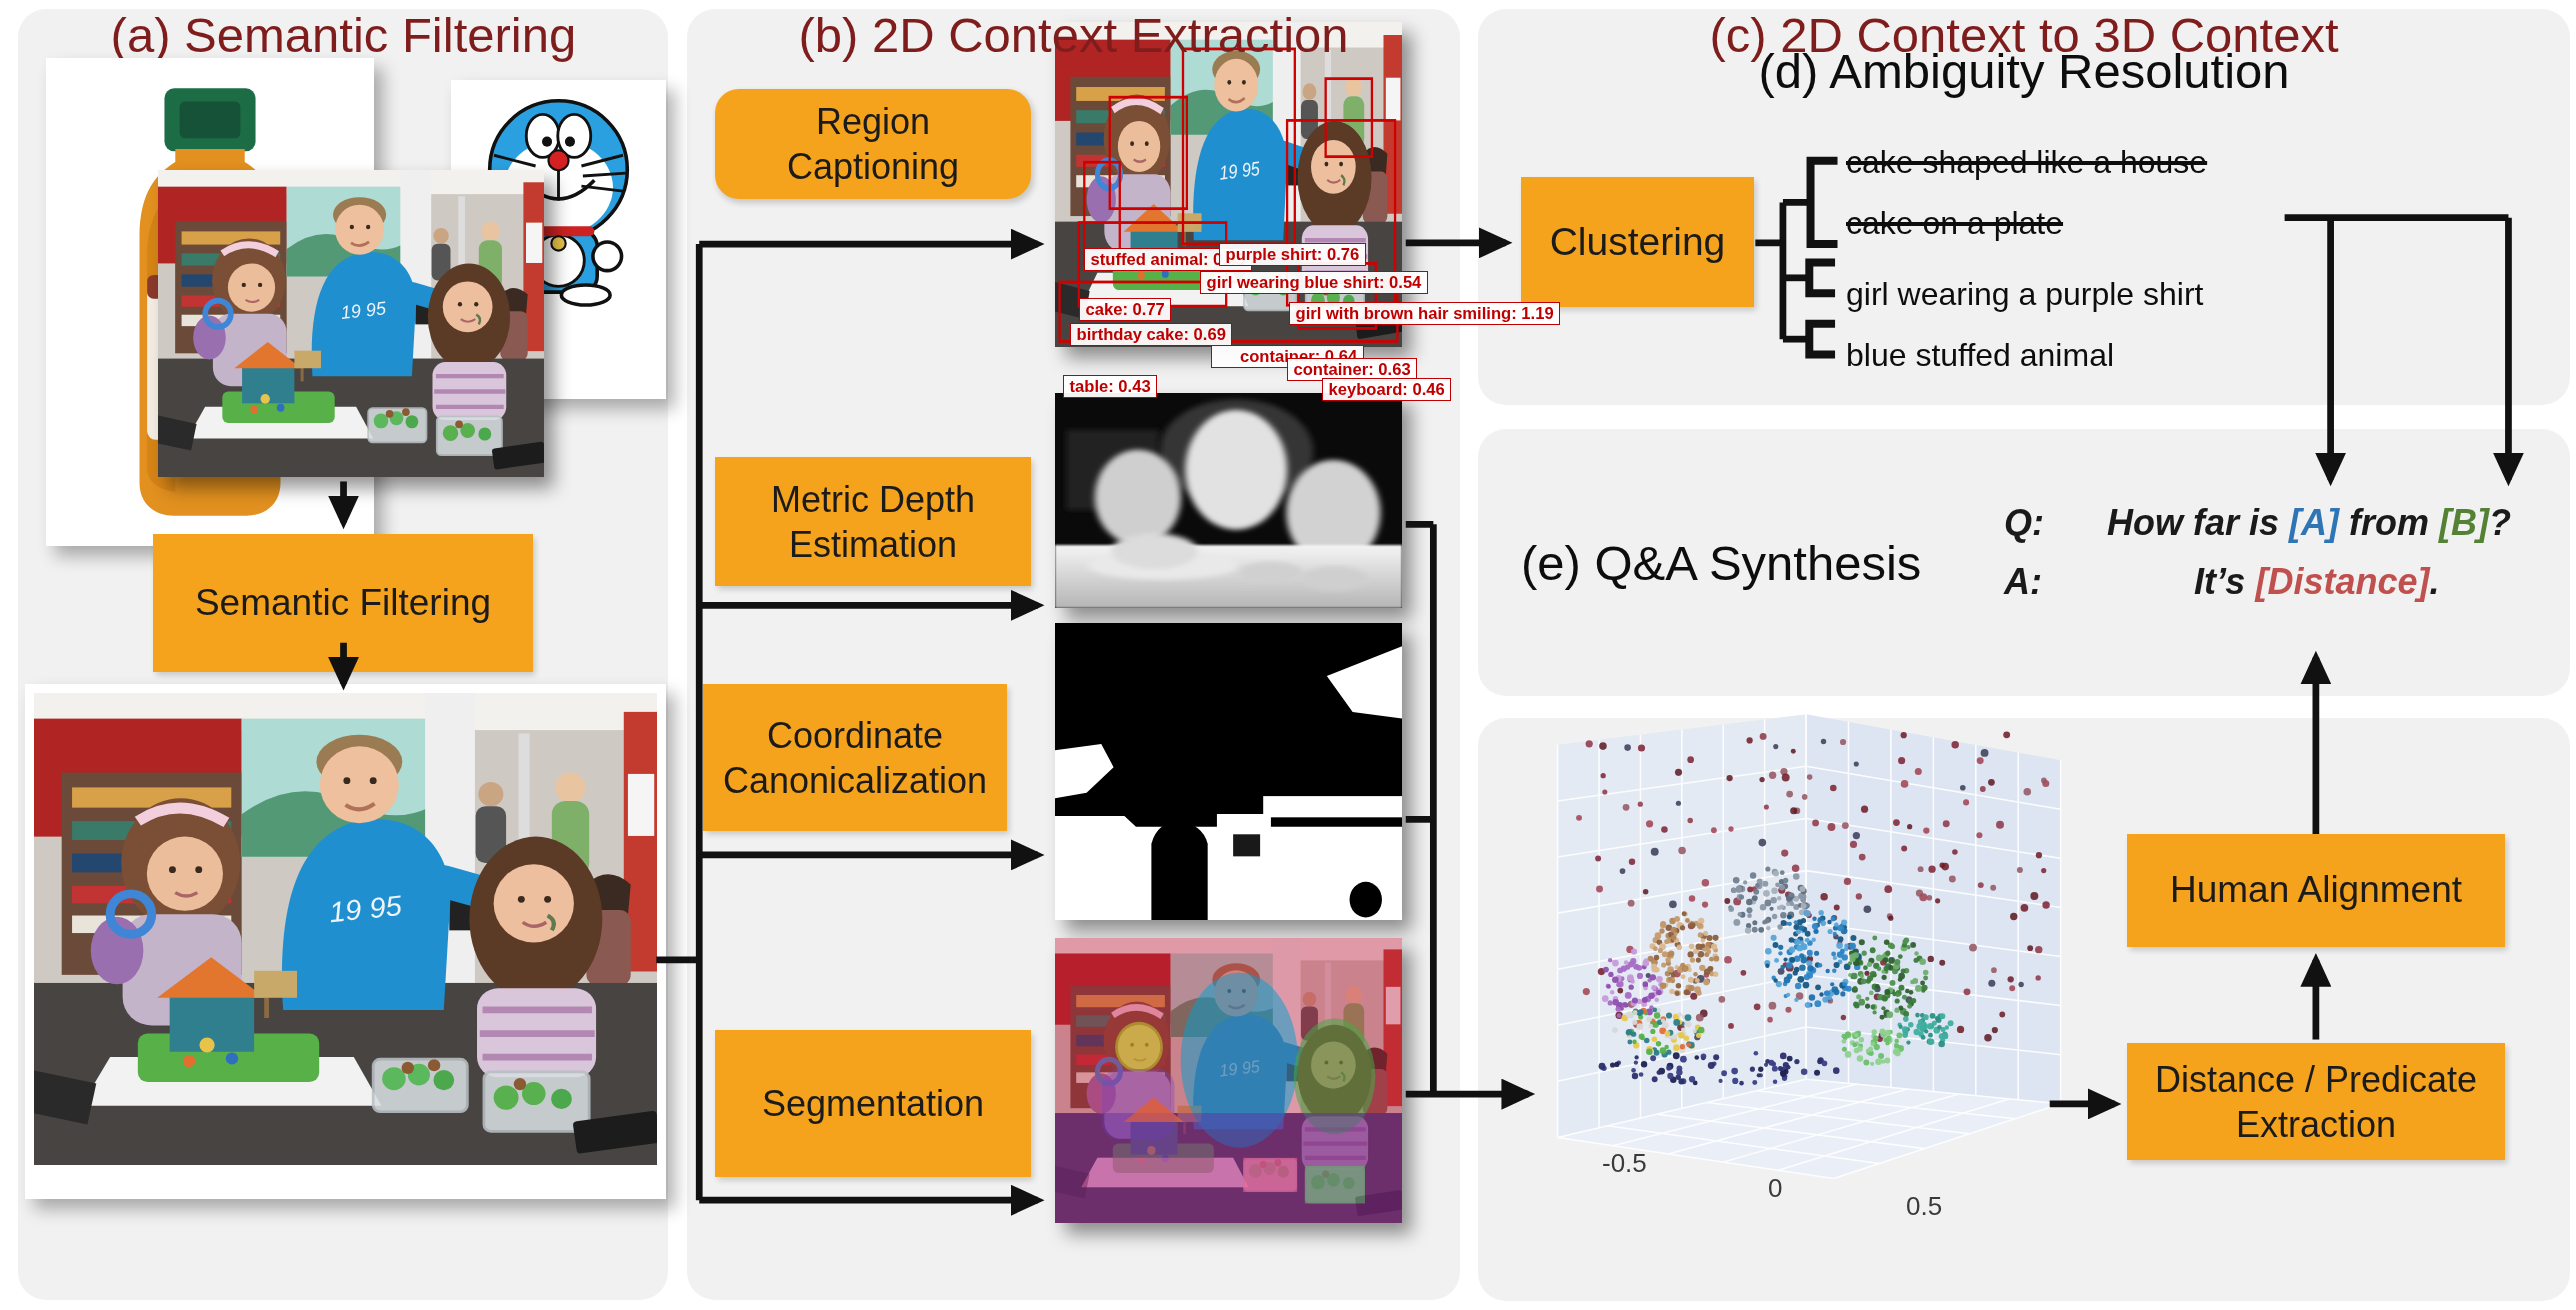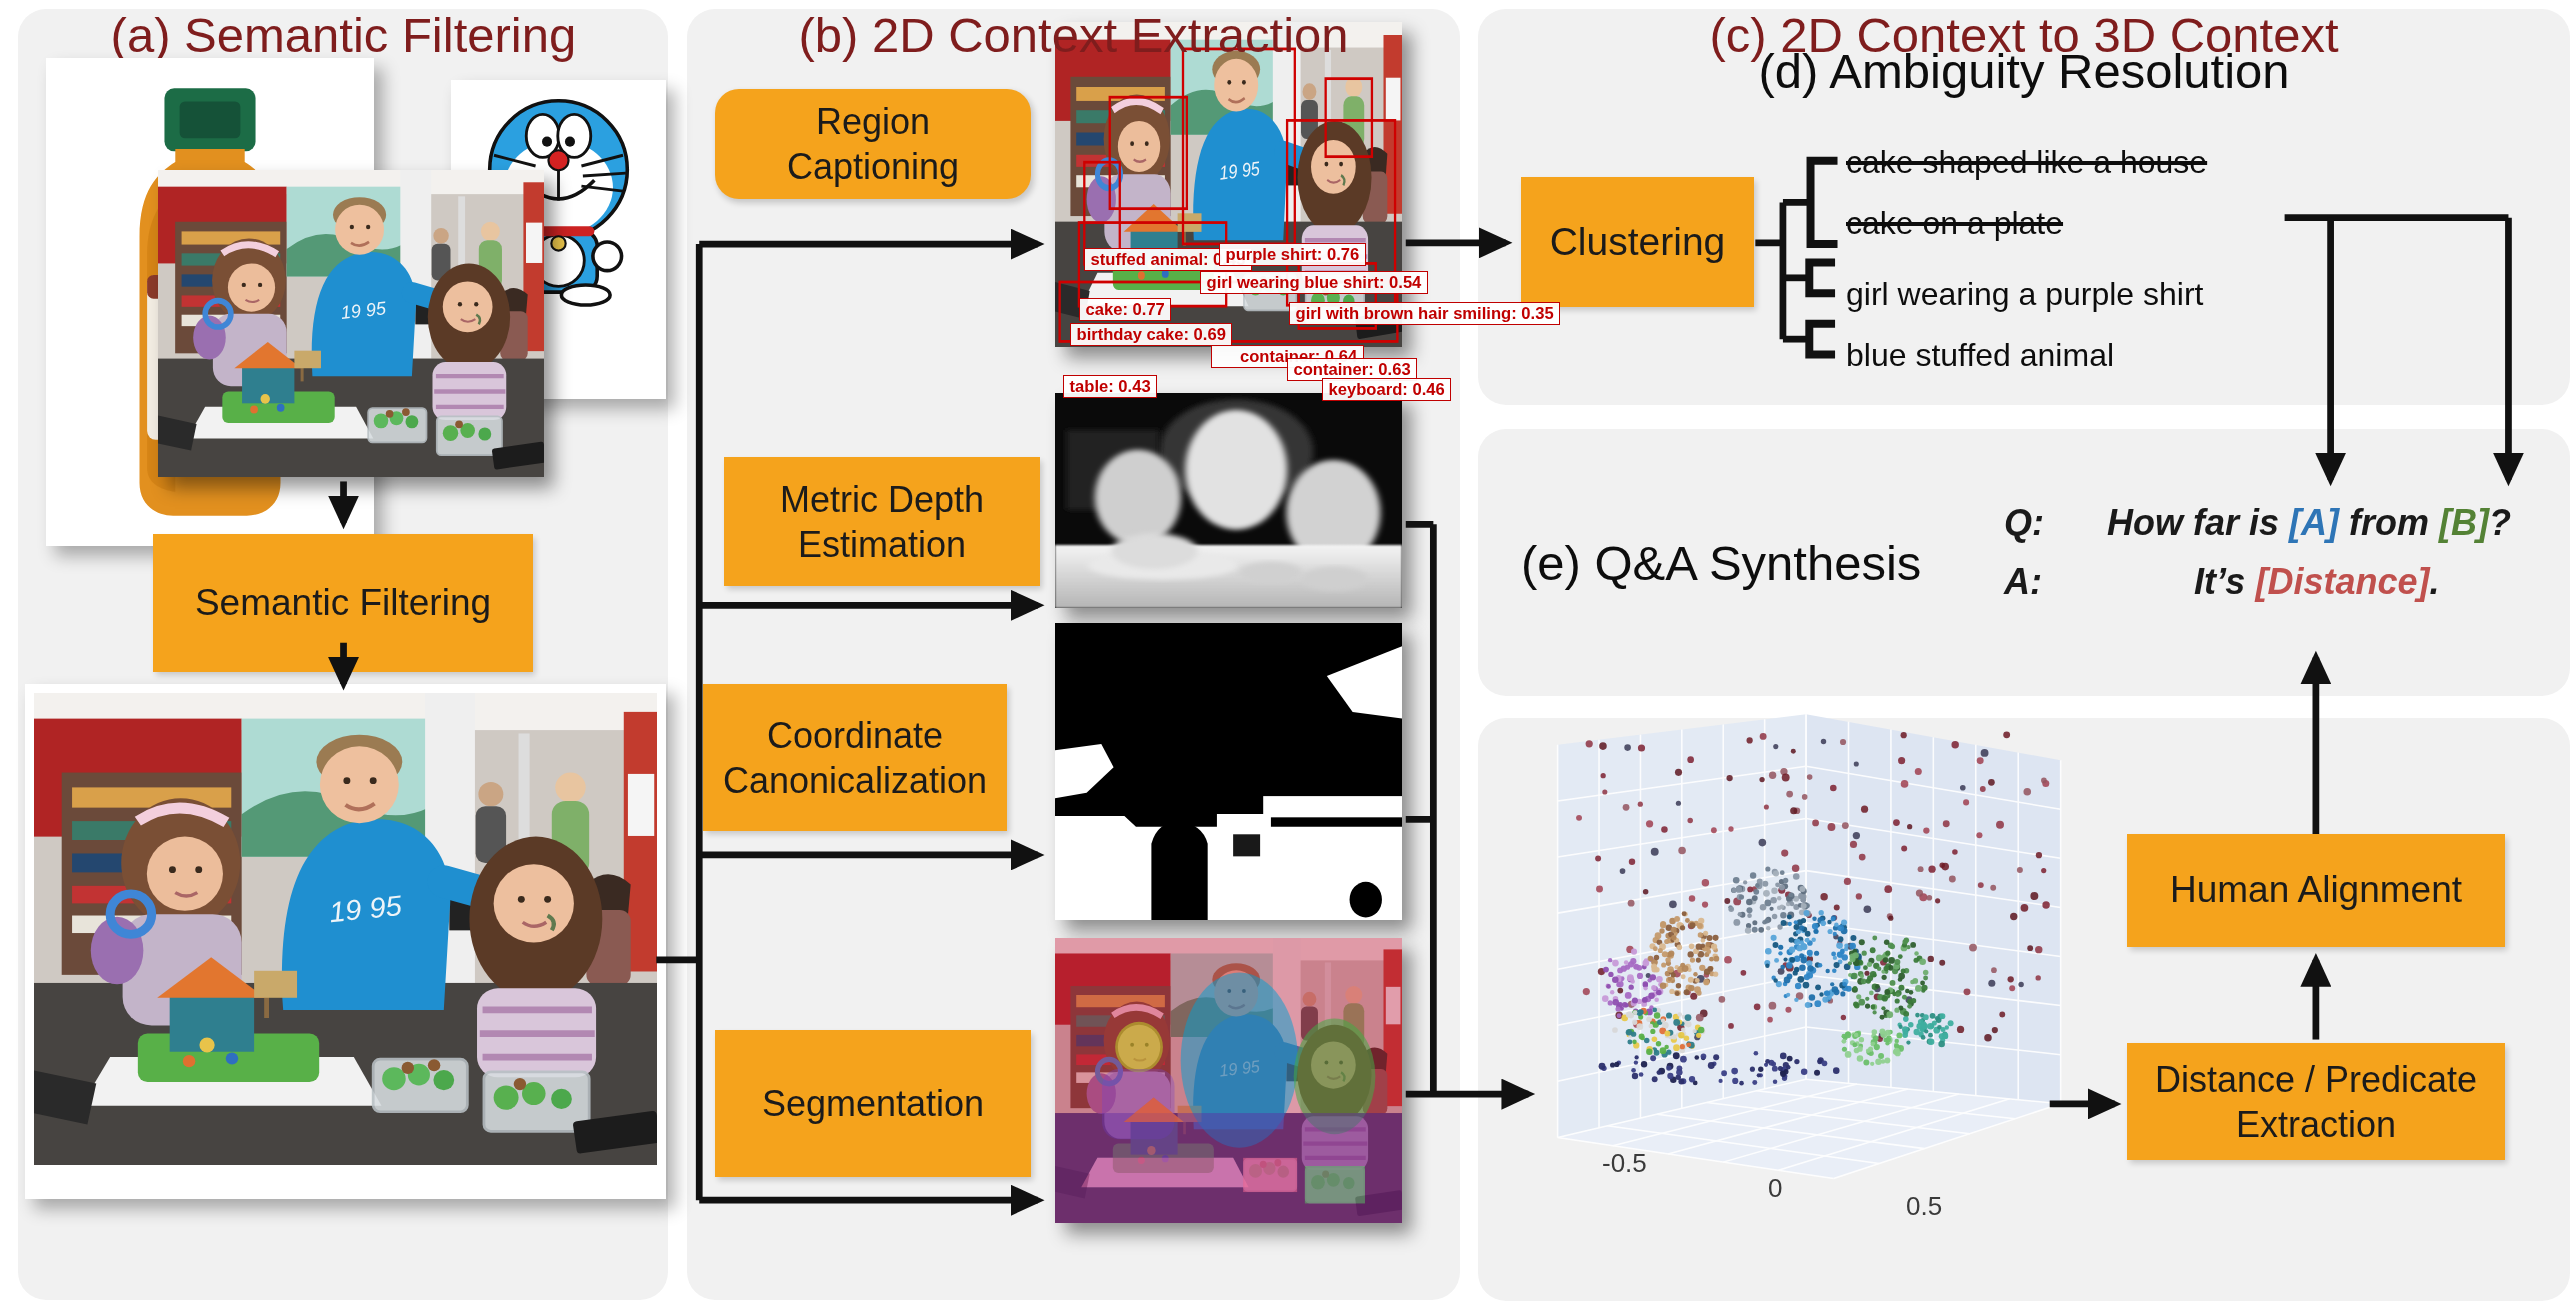--- a/index.html
+++ b/index.html
@@ -252,21 +252,21 @@
       </svg>
   </div>
 </div>
 <div class="caption" style="left:18.4px;width:650px;">
   <span>(a) Semantic Filtering</span>
 </div>
 
 <div class="obox" style="left:715px;top:89px;width:316px;height:110px;border-radius:24px;">
   <span style="max-width:258px;">Region Captioning</span>
 </div>
-<div class="obox" style="left:715px;top:457px;width:316px;height:129px;margin-left:9px;">
+<div class="obox" style="left:715px;top:457px;width:316px;height:129px;">
   <span style="max-width:233px;">Metric Depth Estimation</span>
 </div>
 <div class="obox" style="left:703px;top:684px;width:304px;height:147px;">
   <span style="max-width:282px;">Coordinate Canonicalization</span>
 </div>
 <div class="obox" style="left:715px;top:1030px;width:316px;height:147px;">
   <span>Segmentation</span>
 </div>
 
 <div class="imgwrap" style="left:1055px;top:21.5px;width:347px;height:325px;">
@@ -288,21 +288,21 @@
 <div class="imgwrap" style="left:1055px;top:938px;width:347px;height:285px;">
   <svg viewBox="0 0 900 700" preserveAspectRatio="none">
     <use href="#scene"></use>
       <use href="#seg-tint"></use>
   </svg>
 </div>
 
 <div class="chip" style="left:1084px;top:248px;">stuffed animal: 0.43</div>
 <div class="chip" style="left:1219px;top:243px;">purple shirt: 0.76</div>
 <div class="chip" style="left:1200px;top:271px;">girl wearing blue shirt: 0.54</div>
-<div class="chip" style="left:1289px;top:302px;">girl with brown hair smiling: 0.35</div>
+<div class="chip" style="left:1289px;top:302px;">girl with brown hair smiling: 1.19</div>
 <div class="chip" style="left:1079px;top:298px;">cake: 0.77</div>
 <div class="chip" style="left:1070px;top:323px;">birthday cake: 0.69</div>
 <div class="chip" style="left:1211px;top:345px;padding-left:28px;">container: 0.64</div>
 <div class="chip" style="left:1287px;top:358px;">container: 0.63</div>
 <div class="chip" style="left:1322px;top:378px;">keyboard: 0.46</div>
 <div class="chip" style="left:1063px;top:375px;">table: 0.43</div>
 
 <div class="caption" style="left:687px;width:773px;">
   <span>(b) 2D Context Extraction</span>
 </div>

